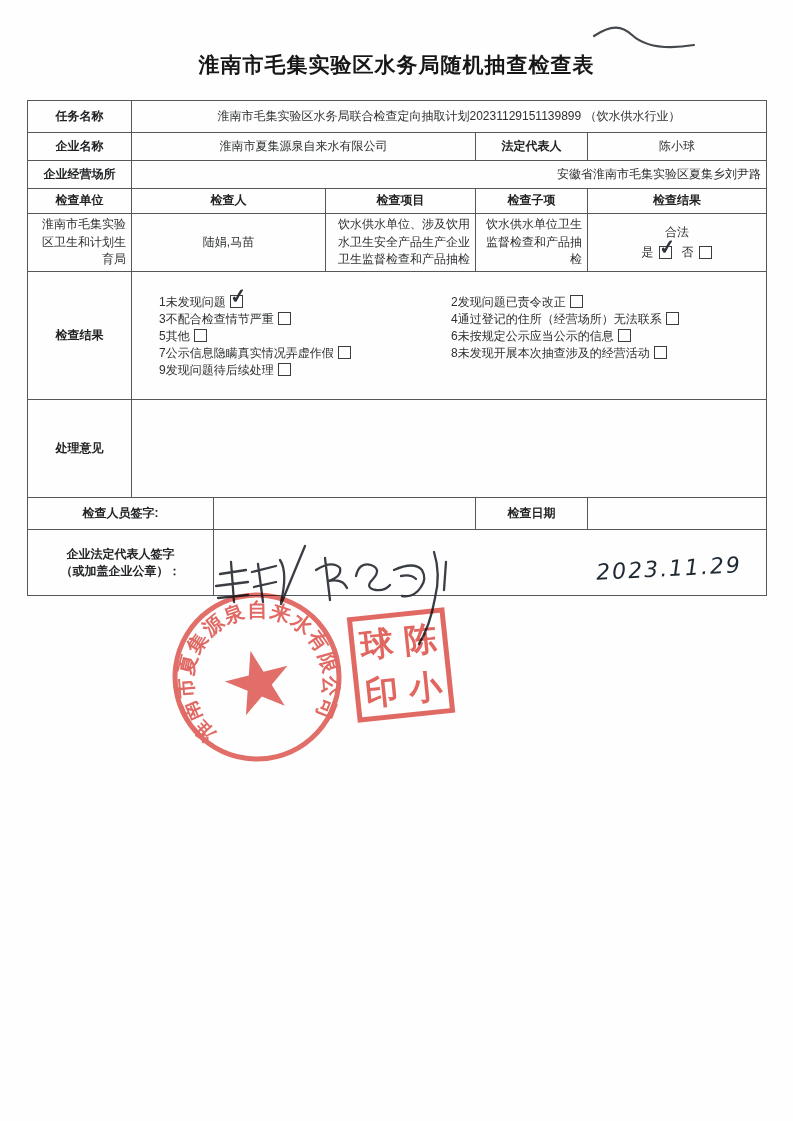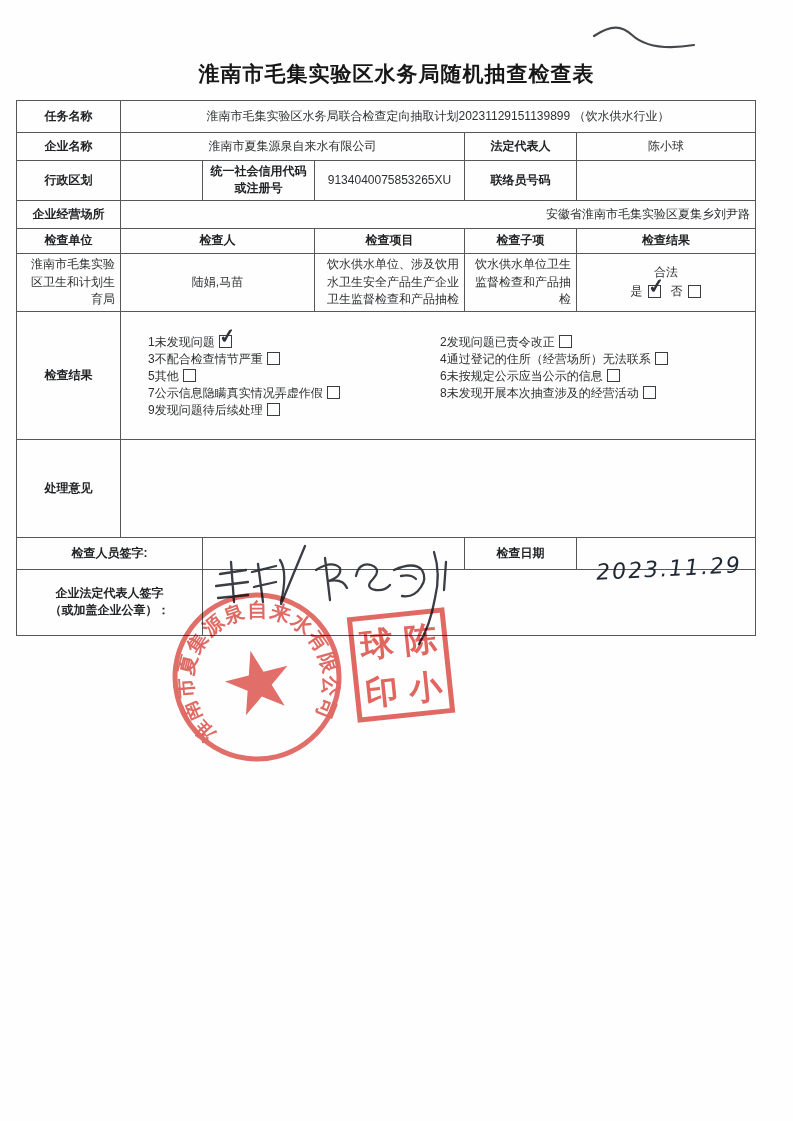--- a/index.html
+++ b/index.html
@@ -1,27 +1,27 @@
 <!DOCTYPE html>
 <html><head>
 <meta charset="utf-8">
 <style>
   * { box-sizing: border-box; }
   html,body { margin:0; padding:0; background:#ffffff; }
   body { width:793px; height:1121px; font-family:"Liberation Sans", sans-serif; color:#2d2f31; }
   .page { position:relative; width:793px; height:1121px; background:#fefefe; overflow:hidden; }
 
   .doc-title {
-    position:absolute; top:60px; left:0; width:100%;
+    position:absolute; top:51px; left:0; width:100%;
     margin:0; text-align:center;
     font-size:21px; font-weight:700; letter-spacing:1px; color:#171717;
   }
 
   table.form {
-    position:absolute; left:16px; top:100px; width:739px;
+    position:absolute; left:27px; top:100px; width:739px;
     border-collapse:collapse; table-layout:fixed;
     font-size:12px; color:#2d2f31;
   }
   table.form td {
     border:1px solid #55585b; padding:2px 5px;
     vertical-align:middle; word-break:break-all; line-height:1.45;
   }
   .lbl { font-weight:700; text-align:center; color:#202224; }
   .ctr { text-align:center; }
   .lft { text-align:right; }
@@ -112,28 +112,20 @@
       <td class="ctr" colspan="5">淮南市毛集实验区水务局联合检查定向抽取计划20231129151139899 （饮水供水行业）</td>
     </tr>
 
     <tr class="r2">
       <td class="lbl">企业名称</td>
       <td class="ctr" colspan="3">淮南市夏集源泉自来水有限公司</td>
       <td class="lbl">法定代表人</td>
       <td class="ctr">陈小球</td>
     </tr>
 
-    <tr class="r3">
-      <td class="lbl">行政区划</td>
-      <td></td>
-      <td class="lbl">统一社会信用代码或注册号</td>
-      <td class="ctr">9134040075853265XU</td>
-      <td class="lbl">联络员号码</td>
-      <td></td>
-    </tr>
 
     <tr class="r4">
       <td class="lbl">企业经营场所</td>
       <td class="lft" colspan="5">安徽省淮南市毛集实验区夏集乡刘尹路</td>
     </tr>
 
     <tr class="r5">
       <td class="lbl">检查单位</td>
       <td class="lbl" colspan="2">检查人</td>
       <td class="lbl">检查项目</td>

